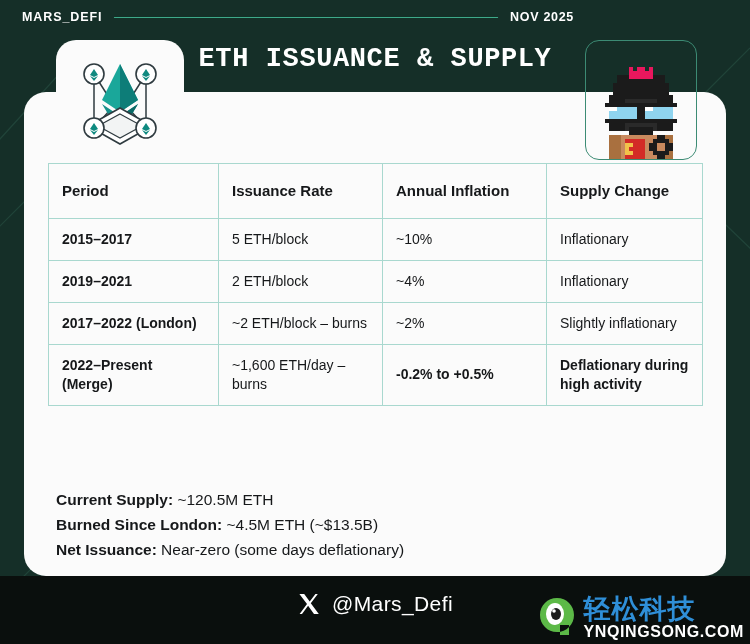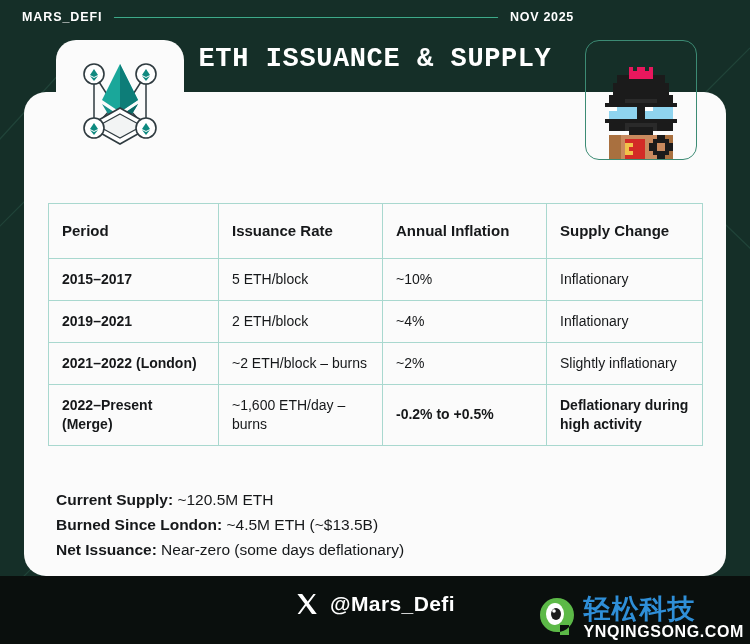--- a/index.html
+++ b/index.html
@@ -83,21 +83,21 @@
     overflow:hidden;
   }
   .avatar-tile svg { display:block; }
 
   
   .table-wrap {
     position:absolute; left:48px; top:163px;
     width:654px;
     z-index:5;
   }
-  table { border-collapse:collapse; width:654px; table-layout:fixed;margin-top:40px; }
+  table { border-collapse:collapse; width:654px; table-layout:fixed; }
   col.c0 { width:170px; } col.c1 { width:164px; }
   col.c2 { width:164px; } col.c3 { width:156px; }
 
   th, td {
     border:1px solid #a9d8cf;
     padding:11px 13px;
     text-align:left;
     vertical-align:middle;
     color:#16181a;
     font-size:14px;
@@ -127,21 +127,21 @@
     position:absolute; left:0; bottom:0; width:750px; height:68px;
     background:#0a0f0d;
     z-index:8;
   }
   .handle {
     position:absolute; left:0; top:16px; width:750px;
     display:flex; align-items:center; justify-content:center; gap:11px;
   }
   .handle .x-mark { display:block; }
   .handle .name {
-    color:#ffffff; font-size:21px; font-weight:bold; letter-spacing:.4px;
+    color:#ffffff; font-size:21px; font-weight:normal; letter-spacing:.4px;
   }
 
   
   .watermark {
     position:absolute; right:6px; bottom:4px;
     display:flex; gap:6px;
   }
   .wm-text { display:flex; flex-direction:column; line-height:1; }
   .wm-cn {
     color:#2f8fd8; font-size:27px; font-weight:bold;
@@ -299,21 +299,21 @@
           <td>~10%</td>
           <td>Inflationary</td>
         </tr>
         <tr>
           <td class="period">2019–2021</td>
           <td>2 ETH/block</td>
           <td>~4%</td>
           <td>Inflationary</td>
         </tr>
         <tr>
-          <td class="period">2021–2022 (London)</td>
+          <td class="period">2017–2022 (London)</td>
           <td>~2 ETH/block – burns</td>
           <td>~2%</td>
           <td>Slightly inflationary</td>
         </tr>
         <tr>
           <td class="period">2022–Present (Merge)</td>
           <td>~1,600 ETH/day – burns</td>
           <td class="em">-0.2% to +0.5%</td>
           <td class="em">Deflationary during high activity</td>
         </tr>

